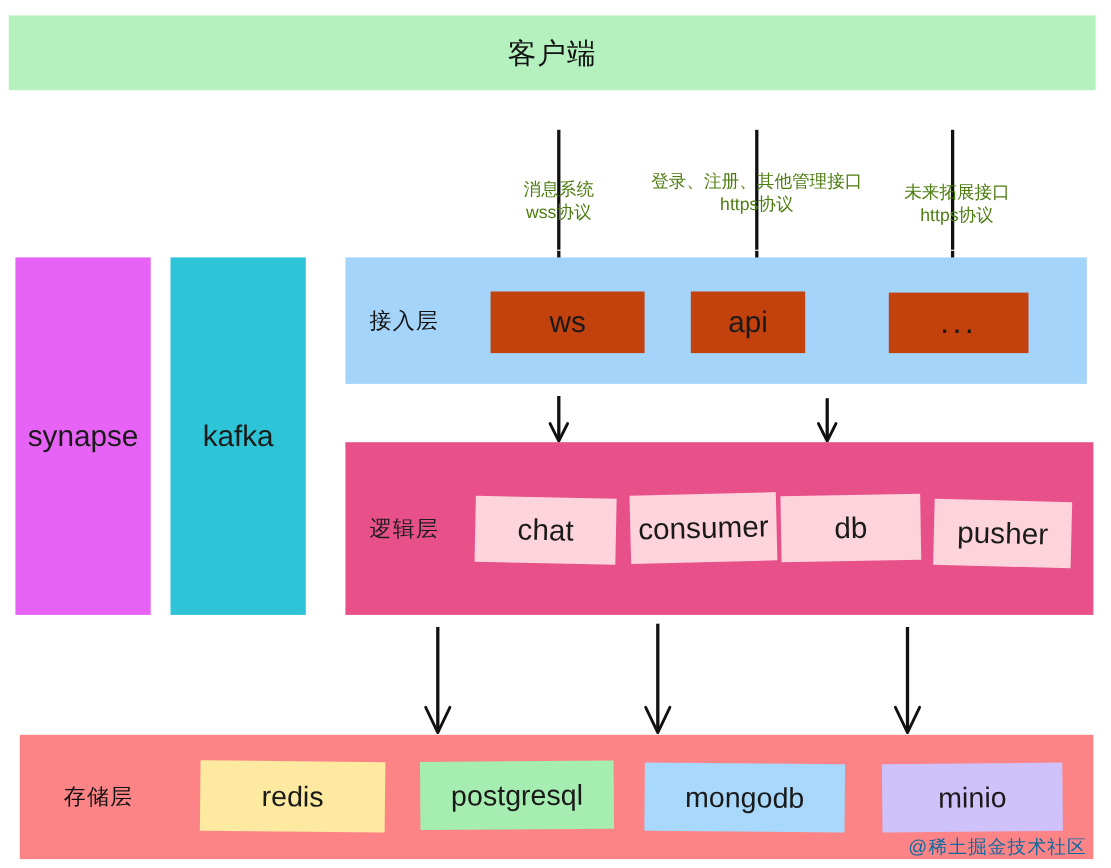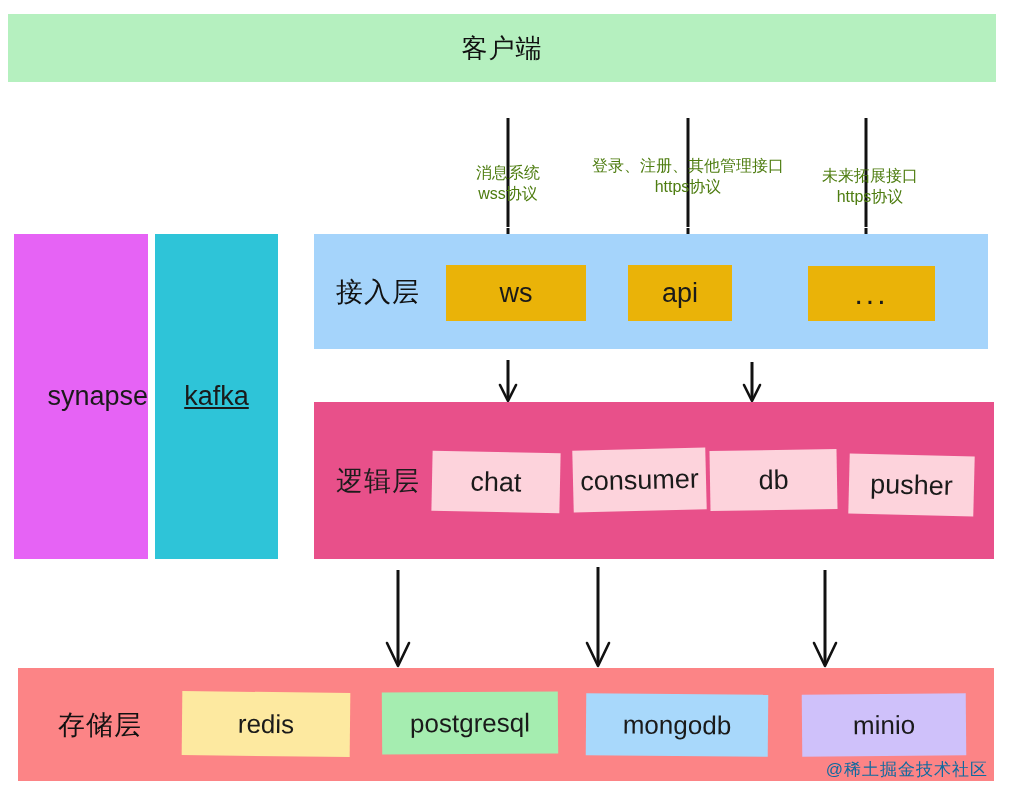--- a/index.html
+++ b/index.html
@@ -9,21 +9,21 @@
     font-family:"Liberation Sans","DejaVu Sans",sans-serif;
     position:relative;
     overflow:hidden;
   }
   #stage{position:absolute;left:0;top:0;width:1010px;height:789px;}
 
   
   .band{position:absolute;box-sizing:border-box;display:flex;align-items:center;}
   .band-label{
     color:#111;
-    font-size:27px;
+    font-size:20px;
     letter-spacing:1px;
     white-space:nowrap;
   }
   .client-band{
     left:8px;top:14px;width:988px;height:68px;
     background:#b5f0bf;
     justify-content:center;
   }
   .client-band .band-label{font-size:26px;}
   .access-band{
@@ -43,21 +43,21 @@
   .storage-band .band-label{margin-left:40px;}
 
   
   .chip{
     position:absolute;
     display:flex;align-items:center;justify-content:center;
     color:#1a1a1a;
     box-sizing:border-box;
     text-align:center;
   }
-  .chip-access{background:#eab308;font-size:27px;}
+  .chip-access{background:#c2410c;font-size:27px;}
   .chip-logic{background:#fdd3dc;font-size:27px;}
   .chip-store{font-size:26px;}
 
   
   #chip-ws   {left:446px;top:265px;width:140px;height:56px;}
   #chip-api  {left:628px;top:265px;width:104px;height:56px;}
   #chip-more {left:808px;top:266px;width:127px;height:55px;font-size:30px;letter-spacing:3px;}
 
   
   #chip-chat     {left:432px;top:452px;width:128px;height:60px;transform:rotate(1.2deg);}
@@ -70,22 +70,22 @@
   #chip-postgresql {left:382px;top:692px;width:176px;height:62px;background:#a5edb0;transform:rotate(-0.4deg);}
   #chip-mongodb    {left:586px;top:694px;width:182px;height:62px;background:#a8d8fb;transform:rotate(0.5deg);}
   #chip-minio      {left:802px;top:694px;width:164px;height:62px;background:#cfc1fa;transform:rotate(-0.5deg);}
 
   
   .sidebox{
     position:absolute;
     display:flex;align-items:center;justify-content:center;
     color:#1a1a1a;font-size:27px;
   }
-  #box-synapse{left:14px;top:234px;width:134px;height:325px;background:#e663f5;justify-content:flex-end;}
-  #box-kafka  {left:155px;top:234px;width:123px;height:325px;background:#2ec4d8;text-decoration:underline;}
+  #box-synapse{left:14px;top:234px;width:123px;height:325px;background:#e663f5;}
+  #box-kafka  {left:155px;top:234px;width:123px;height:325px;background:#2ec4d8;}
 
   
   .arrow-label{
     position:absolute;
     color:#4d7c0f;
     font-size:16px;
     line-height:1.32;
     text-align:center;
     white-space:pre-line;
   }

